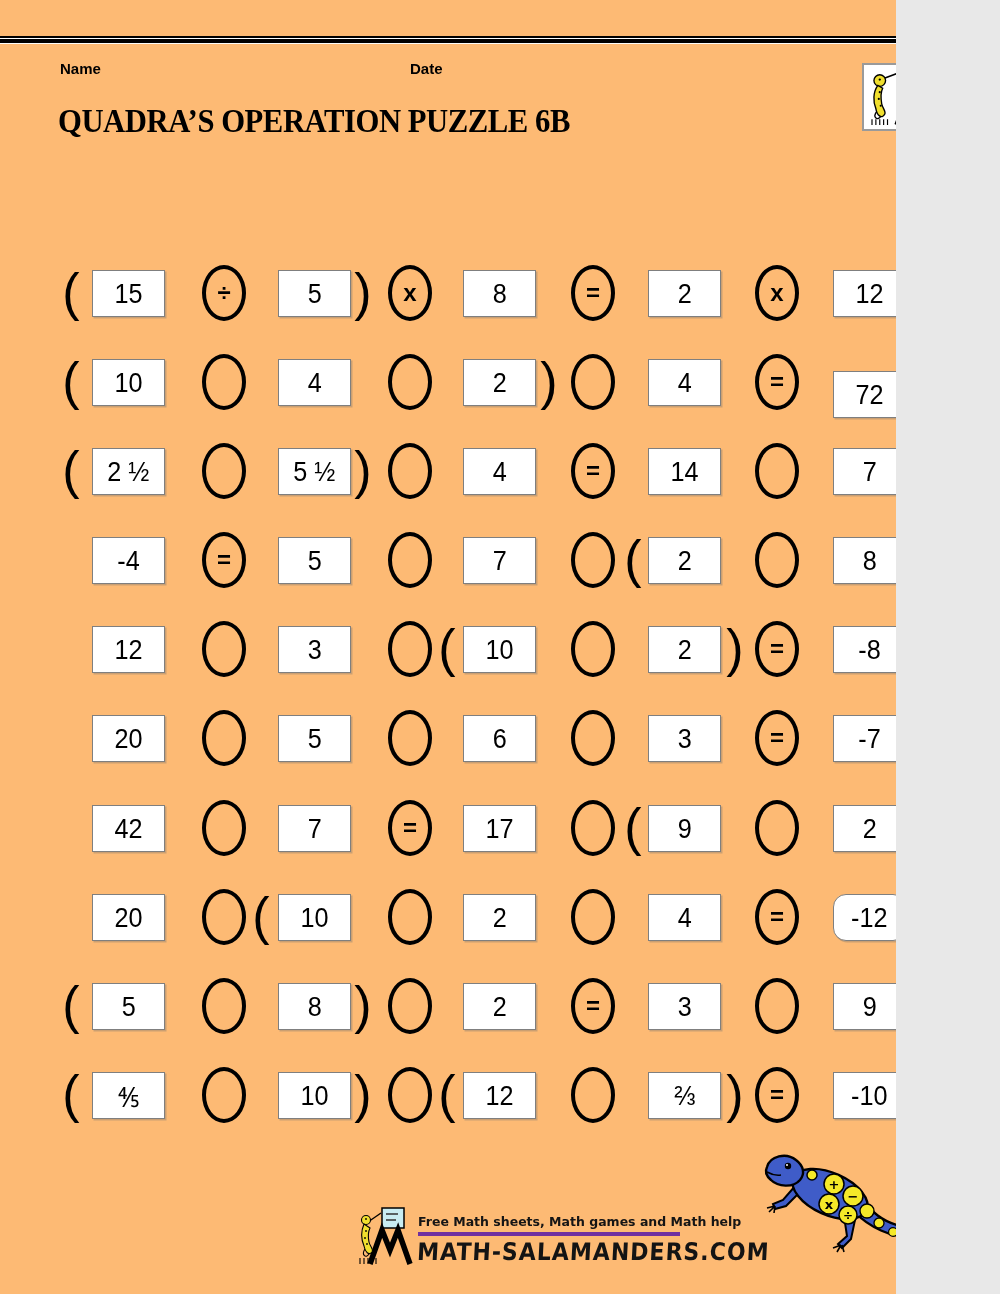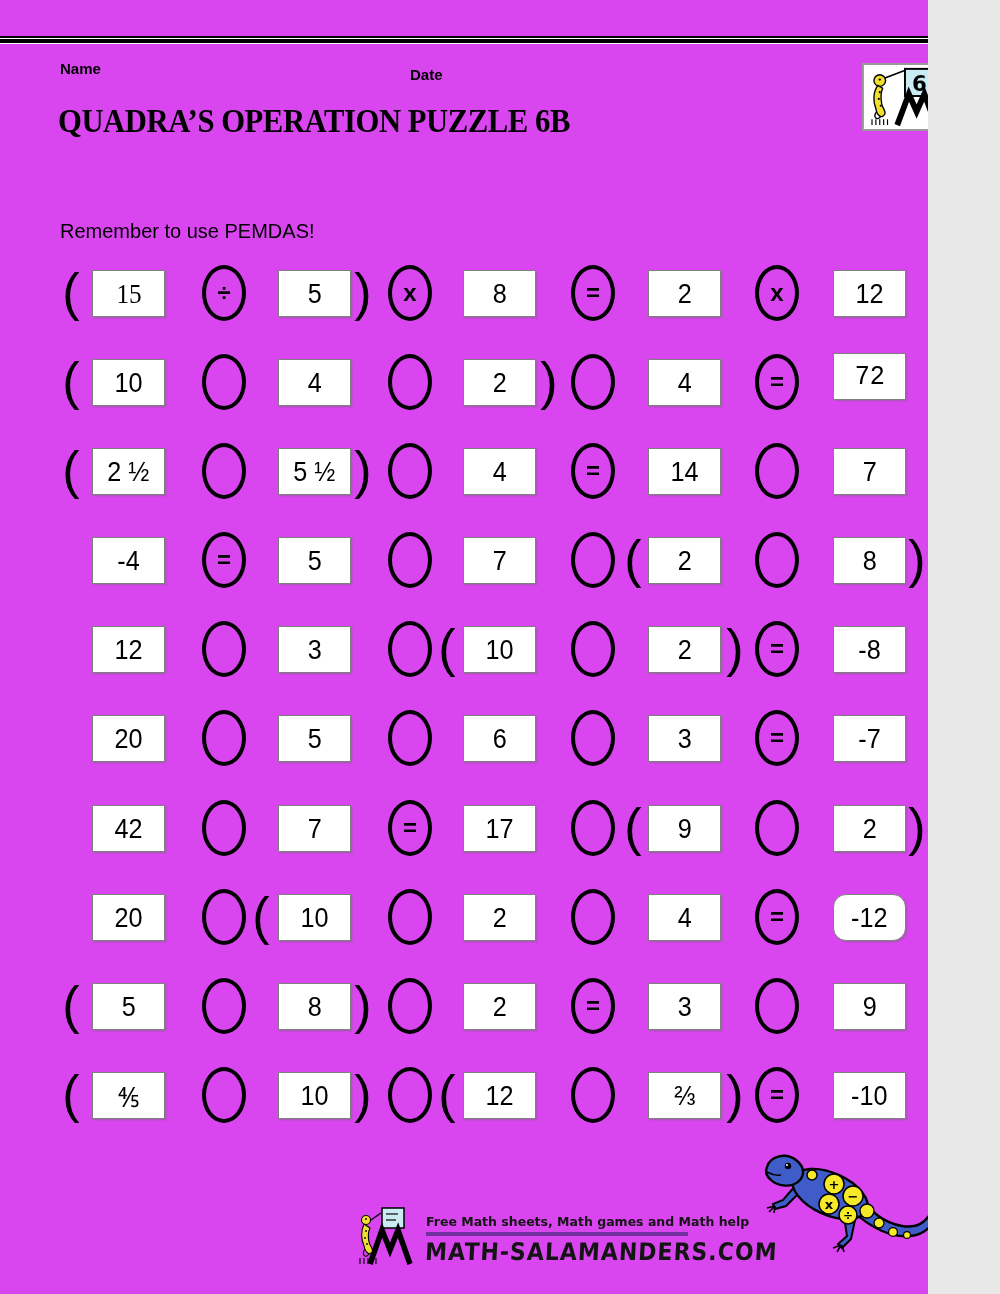--- a/index.html
+++ b/index.html
@@ -1,36 +1,36 @@
 <!DOCTYPE html>
 <html><head>
 <meta charset="utf-8">
 <style>
   html,body{margin:0;padding:0;background:#e8e8e8;}
-  .page{position:relative;width:896px;height:1294px;background:#d946ef;overflow:hidden;
-        font-family:"Liberation Sans",sans-serif;color:#000;padding-left:32px;}
+  .page{position:relative;width:896px;height:1294px;background:#fdba74;overflow:hidden;
+        font-family:"Liberation Sans",sans-serif;color:#000;}
   .top-rule{position:absolute;left:0;top:36px;width:1000px;height:8px;
         background:linear-gradient(#000 0 2px,#fff 2px 3px,#000 3px 7px,#fcfcf9 7px 8px);}
   .name-label{position:absolute;left:60px;top:60px;font-size:15px;font-weight:600;}
-  .date-label{position:absolute;left:410px;top:66px;font-size:15px;font-weight:600;}
+  .date-label{position:absolute;left:410px;top:60px;font-size:15px;font-weight:600;}
   .grade-badge{position:absolute;left:862px;top:63px;width:84px;height:68px;background:#fff;
         border:2px solid #9a9a9a;box-sizing:border-box;display:flex;align-items:center;justify-content:center;}
   .page-title{position:absolute;left:58px;top:103px;font-family:"Liberation Serif",serif;
         font-size:33px;font-weight:600;letter-spacing:-0.5px;transform:scaleX(.93);transform-origin:left;}
   .instruction{position:absolute;left:60px;top:167px;font-size:20px;}
   .reminder{position:absolute;left:60px;top:220px;font-size:20px;}
   .puzzle{position:absolute;left:0;top:0;width:1000px;height:1294px;}
   .vbox{position:absolute;width:71px;height:45px;background:#fff;border:1px solid #7f7f7f;
         box-shadow:1.5px 1.5px 0 rgba(110,110,110,.35);display:flex;align-items:center;justify-content:center;}
   .num{font-size:28px;transform:scaleX(.9);white-space:nowrap;}
   .opcircle{position:absolute;width:36px;height:48px;border:4px solid #000;border-radius:50%;
         display:flex;align-items:center;justify-content:center;font-size:24px;font-weight:700;background:transparent;}
   .paren{position:absolute;font-size:52px;font-weight:300;line-height:64px;width:18px;text-align:center;}
   .footer-logo{position:absolute;left:356px;top:1206px;display:flex;align-items:flex-start;}
-  .fcol{margin-left:10px;width:262px;}
+  .fcol{margin-left:2px;width:262px;}
   .footer-tagline{font-size:12.5px;font-weight:700;color:#151515;letter-spacing:0;padding-top:8px;
         font-family:"DejaVu Sans",sans-serif;white-space:nowrap;}
   .footer-underline{height:4px;width:100%;margin-top:3px;}
   .footer-wordmark{font-family:"DejaVu Sans",sans-serif;font-weight:700;font-size:22px;color:#141414;
         letter-spacing:1px;transform:skewX(-3deg) scaleY(1.1);transform-origin:left top;margin-top:2px;white-space:nowrap;}
   .deco-salamander{position:absolute;left:752px;top:1140px;}
 </style>
 </head>
 <body>
 
@@ -52,24 +52,23 @@
       <path d="M13 48 C8 54 14 58 17 53" fill="none" stroke="#000" stroke-width="1.4"></path>
       <circle cx="16" cy="15" r="1.2" fill="#000"></circle>
         <circle cx="16" cy="28" r="1.1" fill="#000"></circle>
       <circle cx="15" cy="35" r="1.1" fill="#000"></circle>
         <circle cx="17" cy="42" r="1.1" fill="#000"></circle>
       <path d="M8 56 l0 6 M12 56 l0 6 M16 56 l0 6 M20 56 l0 6 M24 56 l0 6" stroke="#000" stroke-width="1.2"></path>
     </svg>
   </div>
 
   <div class="page-title">QUADRA’S OPERATION PUZZLE 6B</div>
-  <div class="reminder">Remember to use PEMDAS!</div>
 
   <div class="puzzle" id="puzzle">
-      <div class="vbox" style="left: 92px; top: 270px; font-family: Liberation Serif, serif;">
+      <div class="vbox" style="left: 92px; top: 270px;">
         <span class="num">15</span>
       </div>
       <div class="vbox" style="left: 278px; top: 270px;">
         <span class="num">5</span>
       </div>
       <div class="vbox" style="left: 463px; top: 270px;">
         <span class="num">8</span>
       </div>
       <div class="vbox" style="left: 648px; top: 270px;">
         <span class="num">2</span>
@@ -96,21 +95,21 @@
       </div>
       <div class="vbox" style="left: 278px; top: 359px;">
         <span class="num">4</span>
       </div>
       <div class="vbox" style="left: 463px; top: 359px;">
         <span class="num">2</span>
       </div>
       <div class="vbox" style="left: 648px; top: 359px;">
         <span class="num">4</span>
       </div>
-      <div class="vbox" style="left: 833px; top: 353px; font-family: Liberation Mono, monospace;">
+      <div class="vbox" style="left: 833px; top: 371px;">
         <span class="num">72</span>
       </div>
       <div class="opcircle" style="left: 202px; top: 354px;"></div>
       <div class="opcircle" style="left: 388px; top: 354px;"></div>
       <div class="opcircle" style="left: 571px; top: 354px;"></div>
       <div class="opcircle" style="left: 755px; top: 354px;">
         <span class="opval">=</span>
       </div>
       <div class="paren" style="left: 62px; top: 349px;">(</div>
       <div class="paren" style="left: 540px; top: 349px;">)</div>

